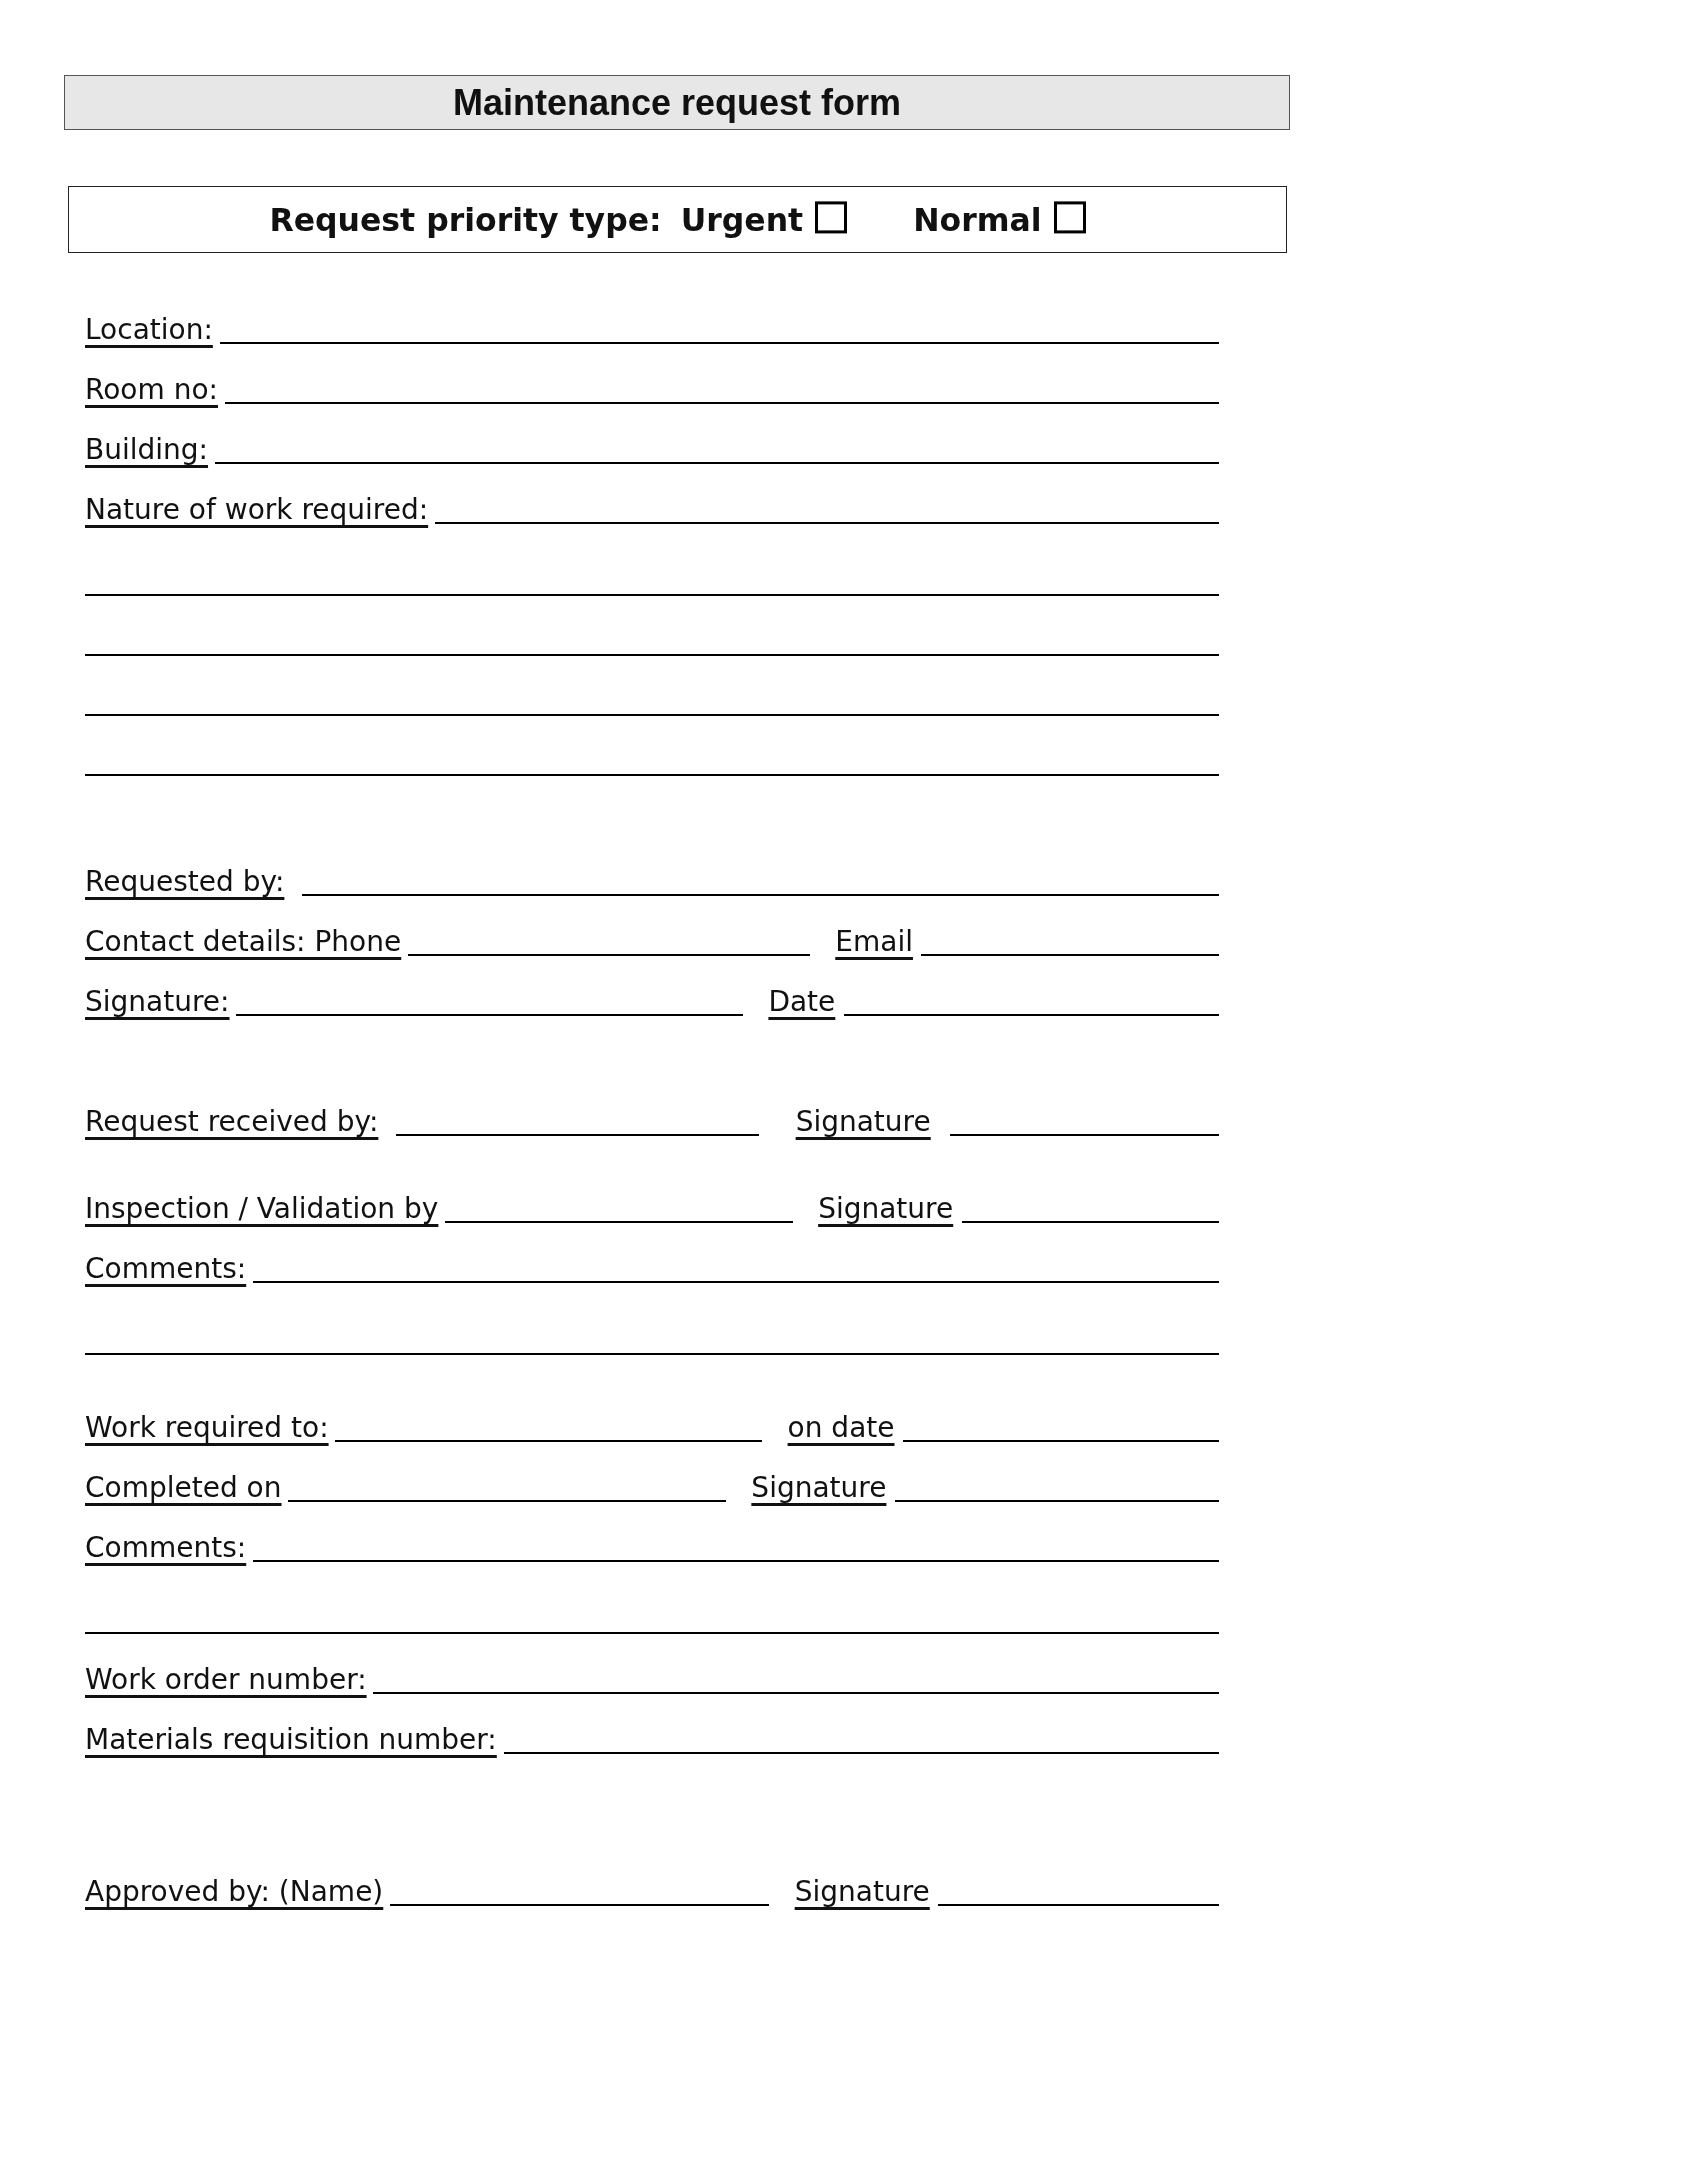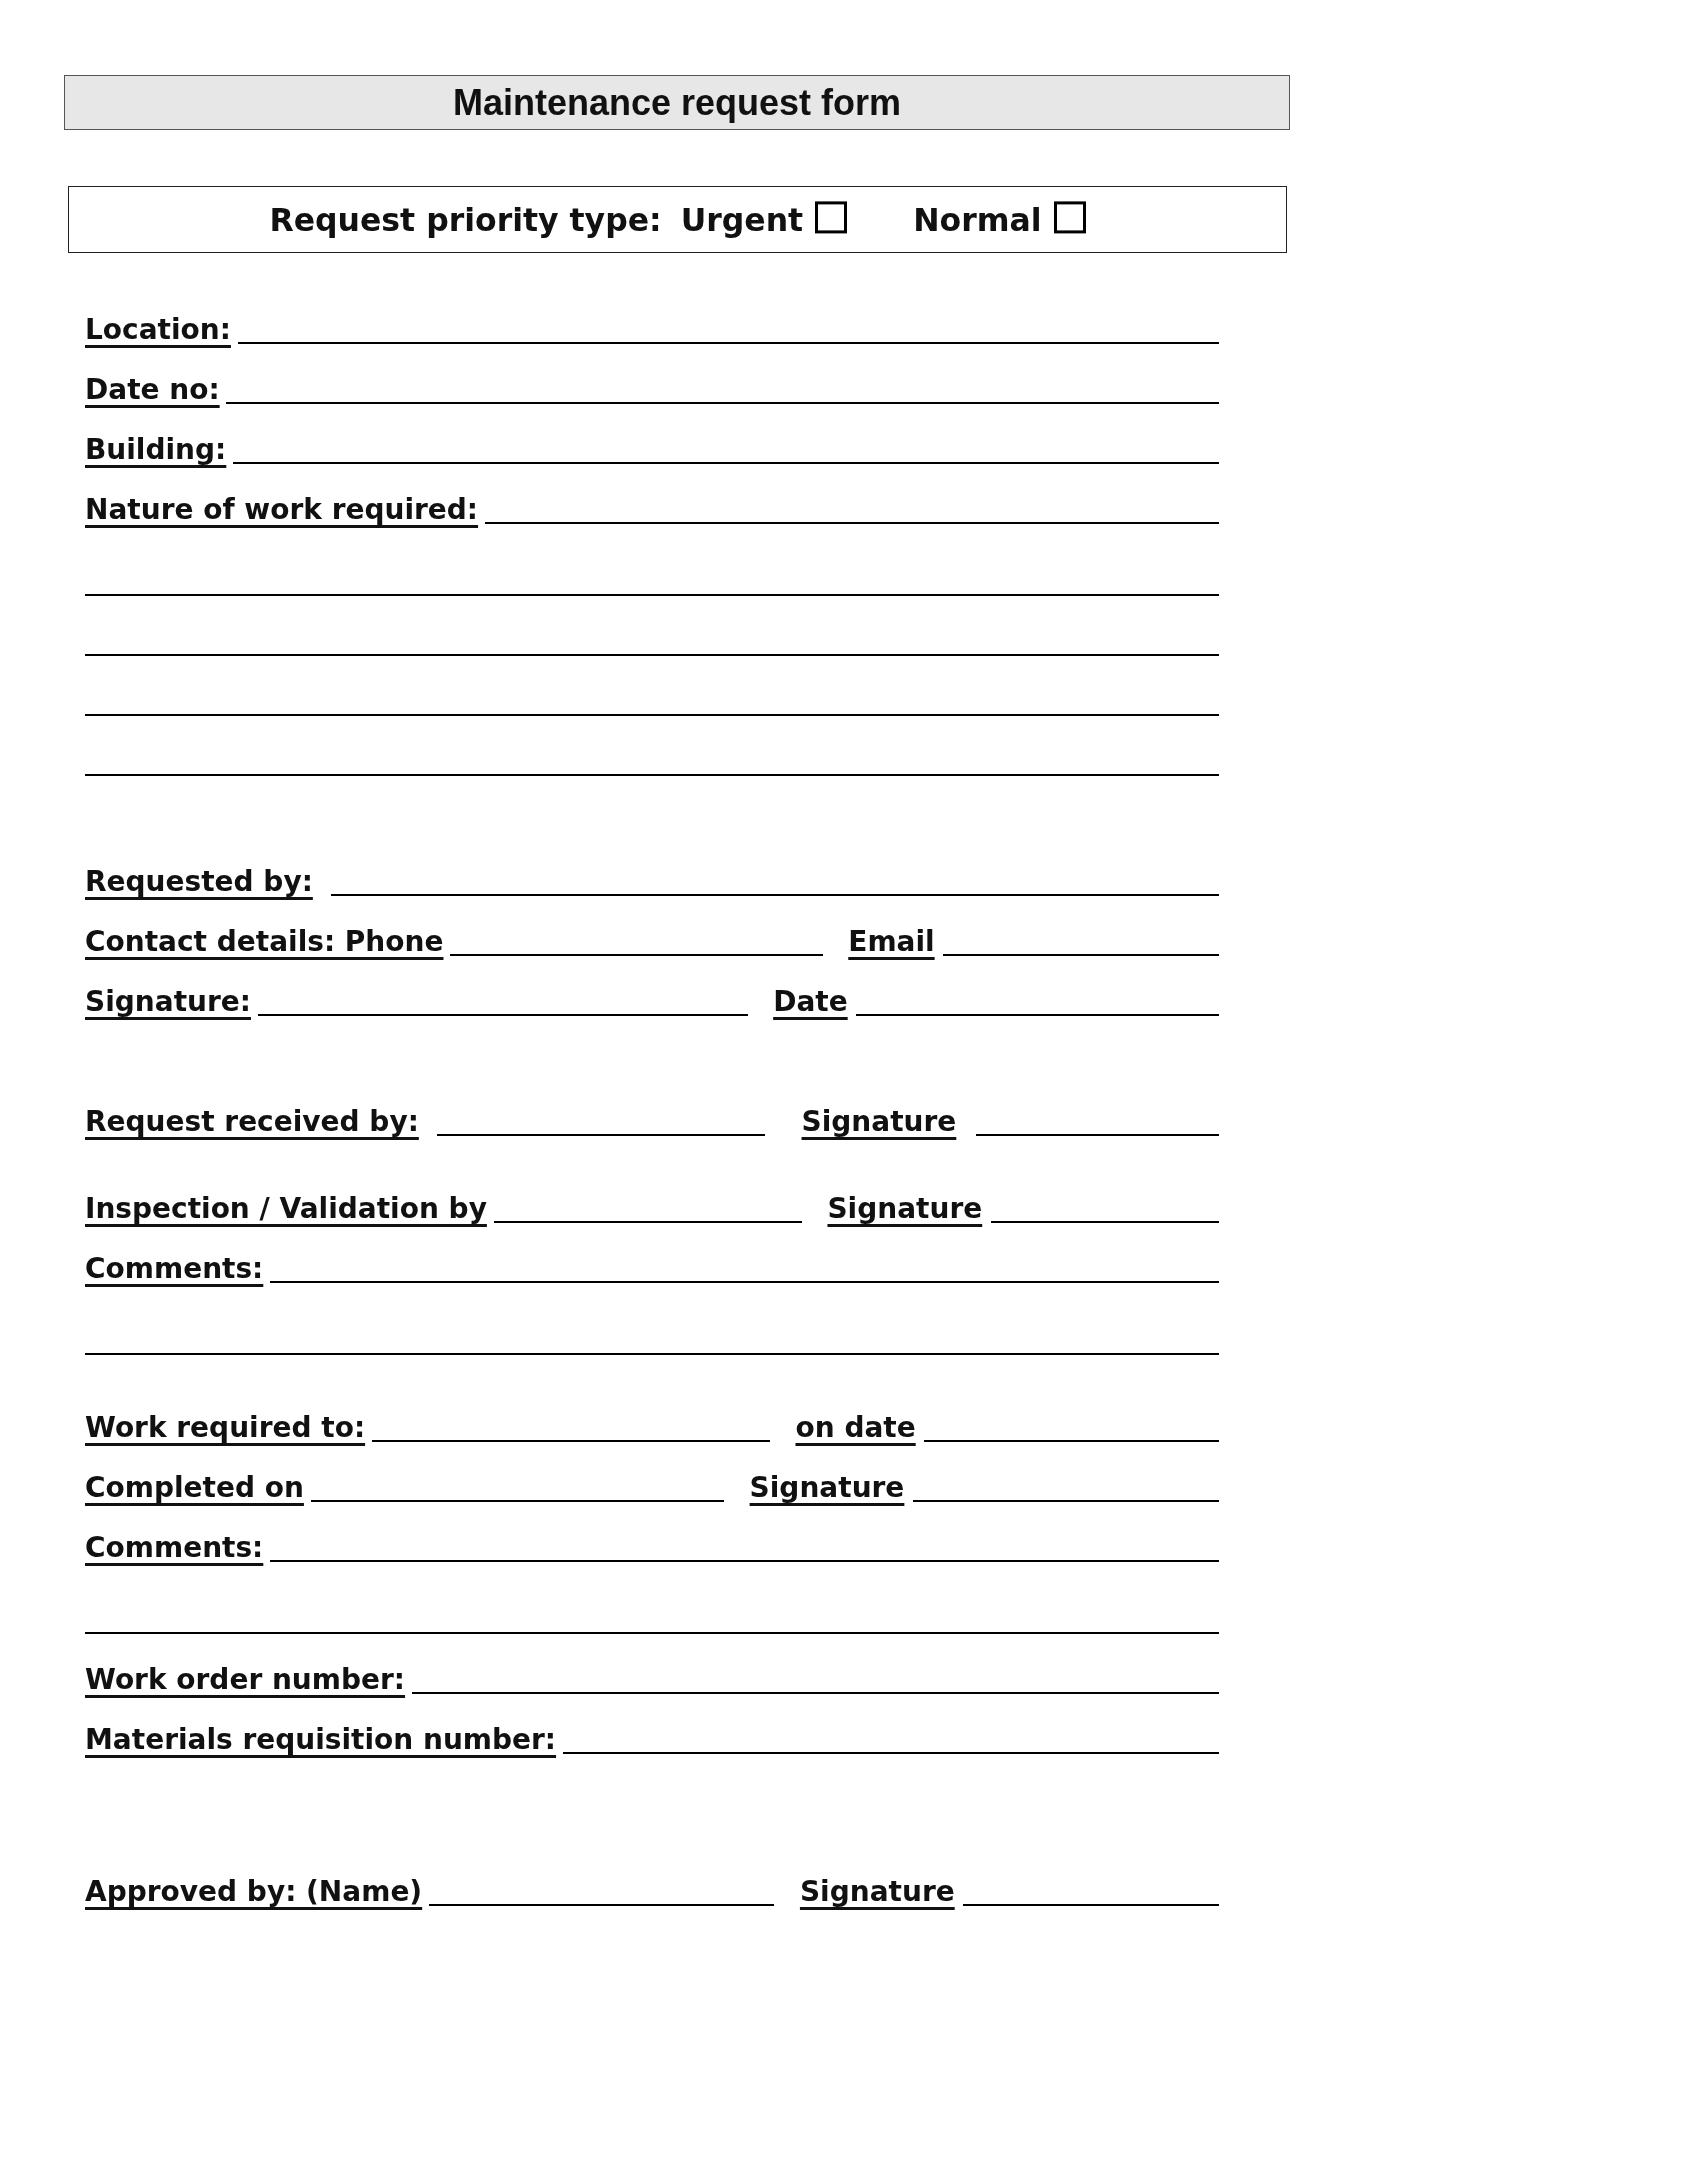--- a/index.html
+++ b/index.html
@@ -50,21 +50,21 @@
     transform: translateY(-2.6px);
     box-sizing: border-box;
   }
   .content { margin: 31px 143px 0 85px; }
   .row {
     display: flex;
     align-items: flex-end;
     height: 60px;
   }
   .label {
-    font-weight: 700;
+    font-weight: 400;
     font-size: 28px;
     color: #111;
     line-height: 1.05;
     white-space: nowrap;
     text-decoration: underline;
     text-decoration-thickness: 2.6px;
     text-underline-offset: 6px;
     margin-right: 6.8px;
   }
   .label.second { margin-left: 25.6px; margin-right: 8.5px; }
@@ -97,21 +97,21 @@
   </div>
 
   <div class="content">
 
     <div class="row">
       <span class="label">Location:</span>
       <span class="line"></span>
     </div>
 
     <div class="row">
-      <span class="label">Date no:</span>
+      <span class="label">Room no:</span>
       <span class="line"></span>
     </div>
 
     <div class="row">
       <span class="label">Building:</span>
       <span class="line"></span>
     </div>
 
     <div class="row">
       <span class="label">Nature of work required:</span>

